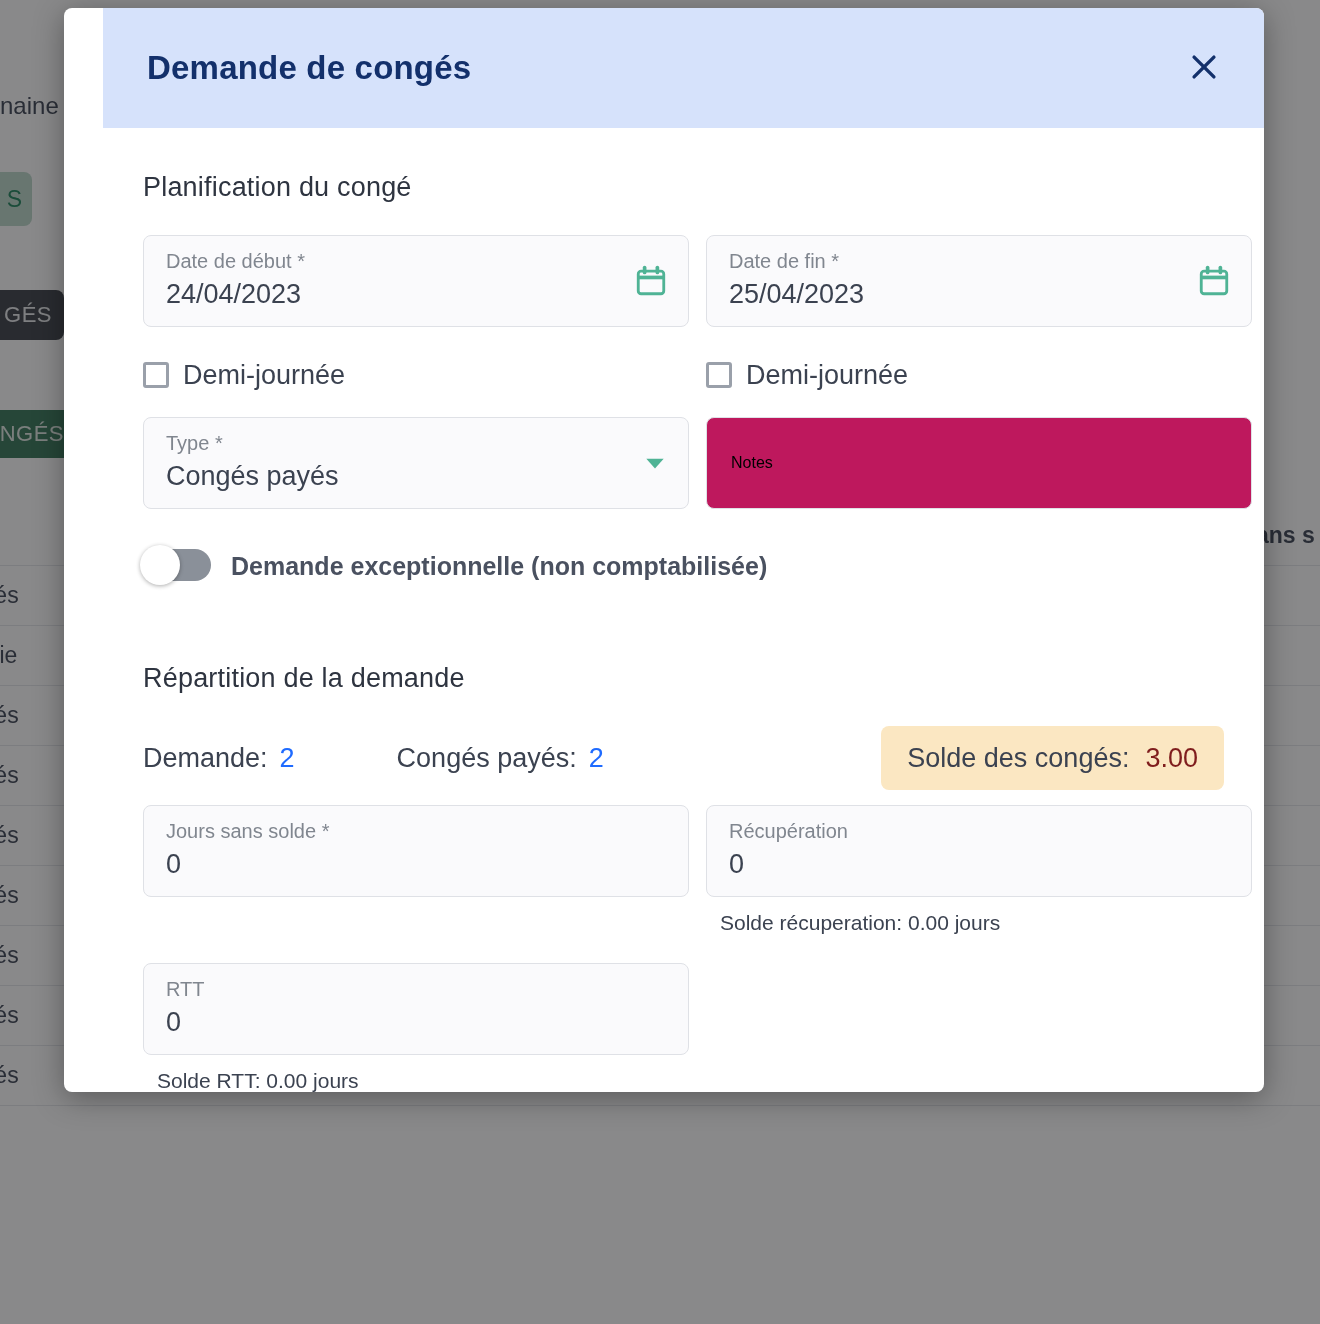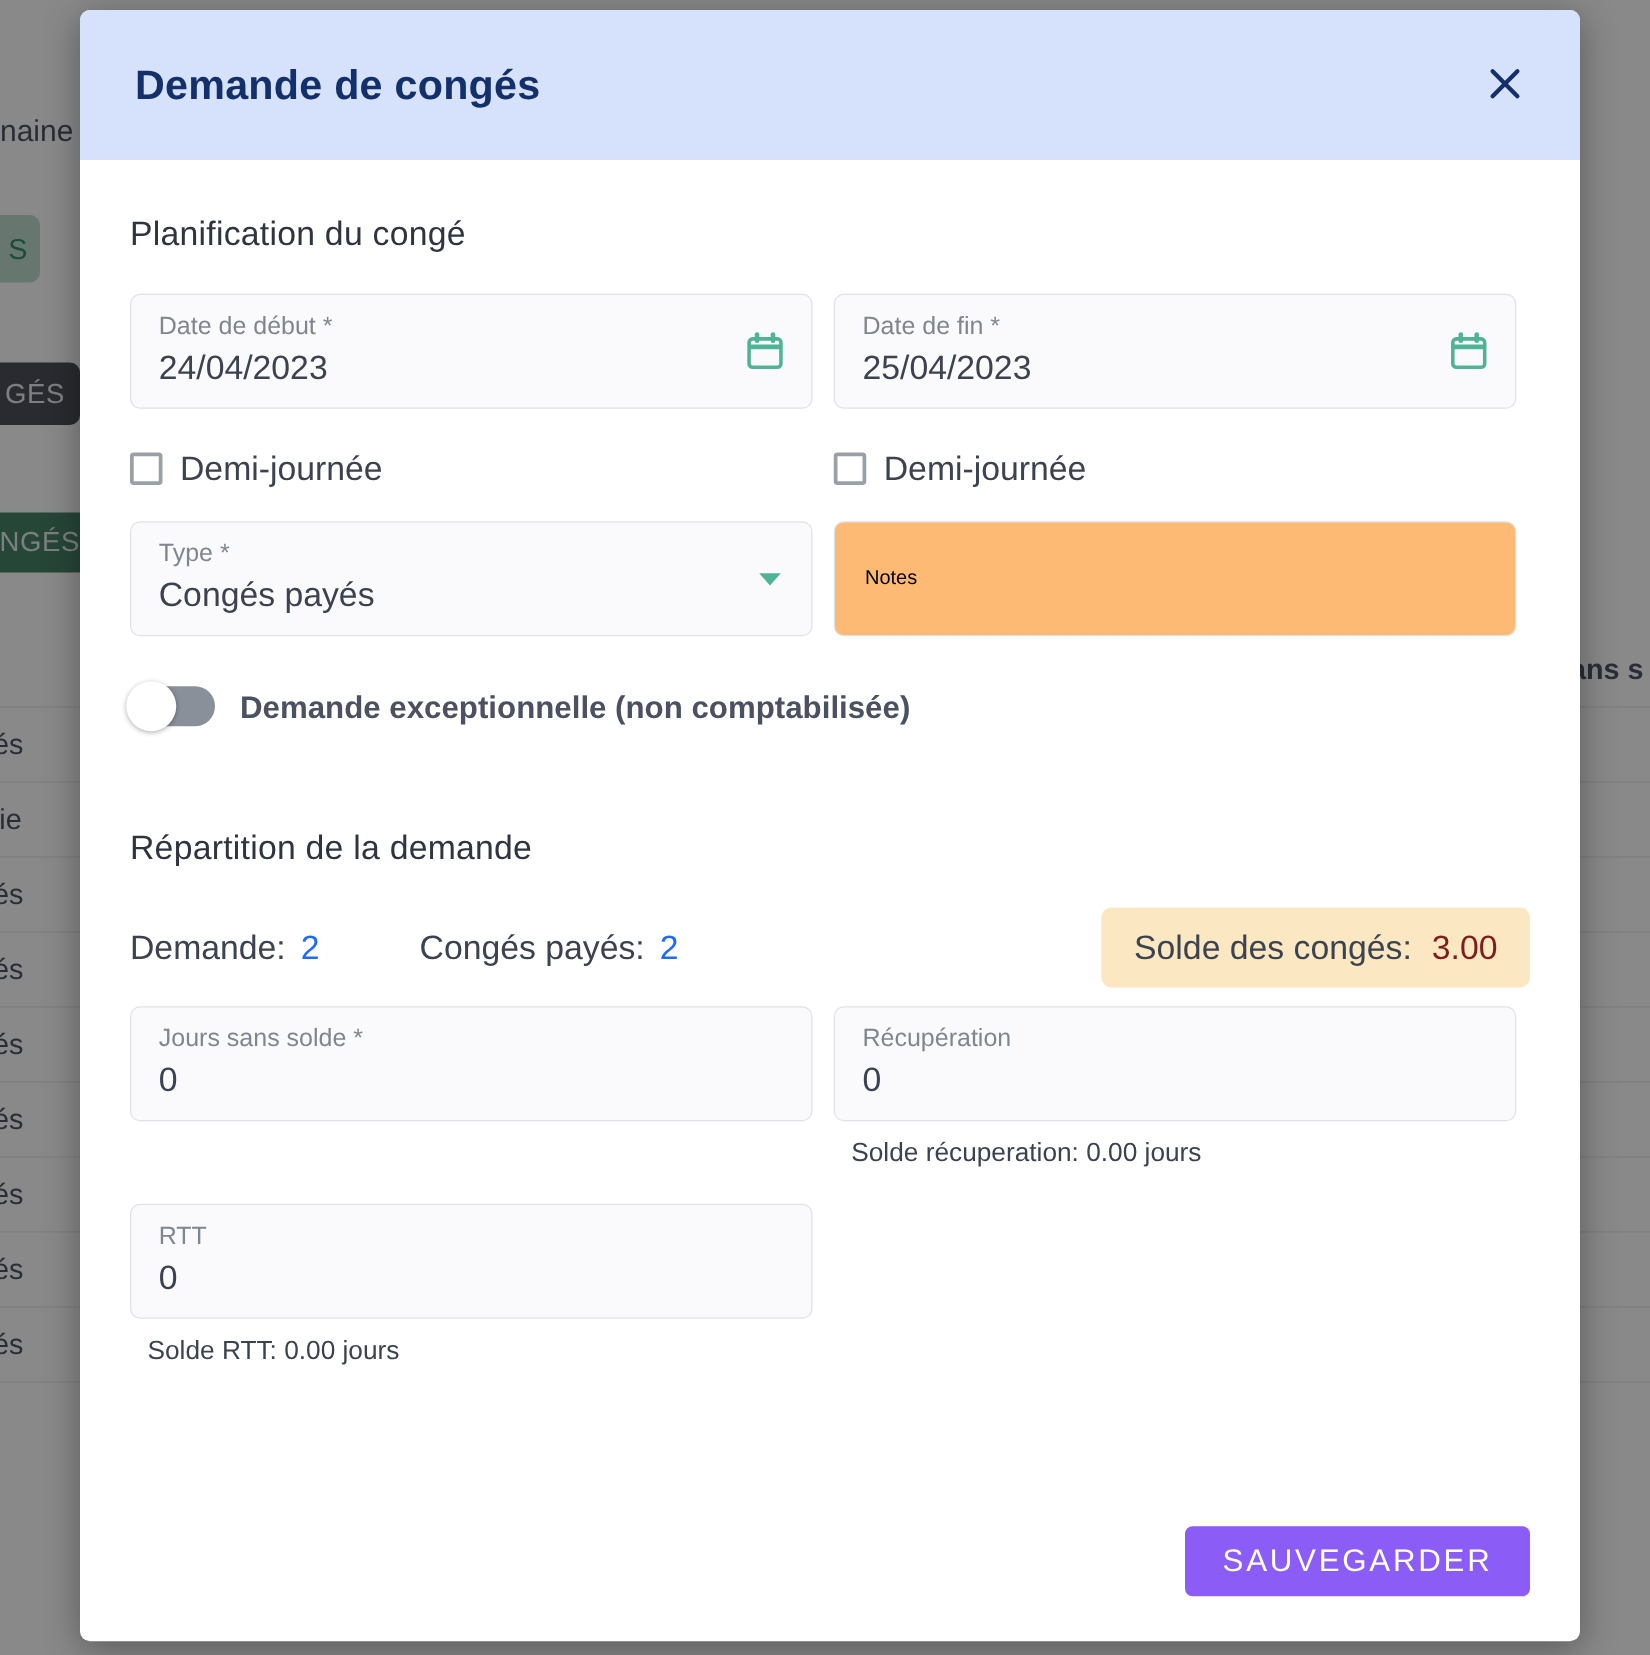--- a/index.html
+++ b/index.html
@@ -63,26 +63,26 @@
 
   
   #scrim {
     position: absolute; inset: 0;
     background: rgba(40, 40, 42, 0.55);
   }
 
   
   #modal {
     position: absolute; left: 64px; top: 8px;
-    width: 1200px; height: 1305px;
+    width: 1200px; height: 1084px;
     background: #ffffff;
     border-radius: 8px;
     overflow: hidden;
     box-shadow: 0 6px 30px rgba(0,0,0,.35);
-    display: flex; flex-direction: column;
+    display: flex; flex-direction: column; padding-left: 39px;
   }
   .modal-header {
     height: 120px; background: #d6e2fb;
     display: flex; align-items: center; justify-content: space-between;
     padding: 0 36px 0 44px;
     flex: none;
   }
   .modal-title {
     font-size: 33px; font-weight: bold; color: #13306b;
     letter-spacing: .2px;
@@ -123,21 +123,21 @@
     font-size: 27px; color: #3b4250;
     line-height: 1.25; margin-top: 6px; display: block;
   }
   .field-icon {
     position: absolute; right: 20px; top: 50%;
     transform: translateY(-50%);
     display: flex; align-items: center;
   }
 
   .notes-field {
-    background: #fdba74; border: 1px solid #dfe1e6; border-radius: 8px;
+    background: #be185d; border: 1px solid #dfe1e6; border-radius: 8px;
     height: 92px; display: flex; align-items: center; padding: 0 24px;
   }
 
   
   .check-row {
     display: flex; align-items: center; gap: 14px;
     margin: 28px 0 22px 0; height: 40px;
   }
   .checkbox {
     width: 26px; height: 26px; border: 3px solid #9aa0aa;
@@ -165,21 +165,21 @@
 
   
   .stats-row {
     display: flex; align-items: center;
     margin-top: 18px; height: 64px; position: relative;
   }
   .stat { display: flex; align-items: baseline; gap: 12px; }
   .stat .slabel { font-size: 27px; color: #3b4250; }
   .stat .svalue { font-size: 27px; color: #1f6bff; }
   .stat.first { margin-left: 0; }
-  .stat.second { margin-left: 80px; text-align: center; }
+  .stat.second { margin-left: 102px; text-align: center; }
   .balance-badge {
     position: absolute; right: 0; top: 0;
     background: #fbe7c2; border-radius: 8px;
     height: 64px; display: flex; align-items: center; gap: 16px;
     padding: 0 26px;
   }
   .balance-badge .blabel { font-size: 27px; color: #3b4250; }
   .balance-badge .bvalue { font-size: 27px; color: #7f1d1d; }
 
   .helper {

